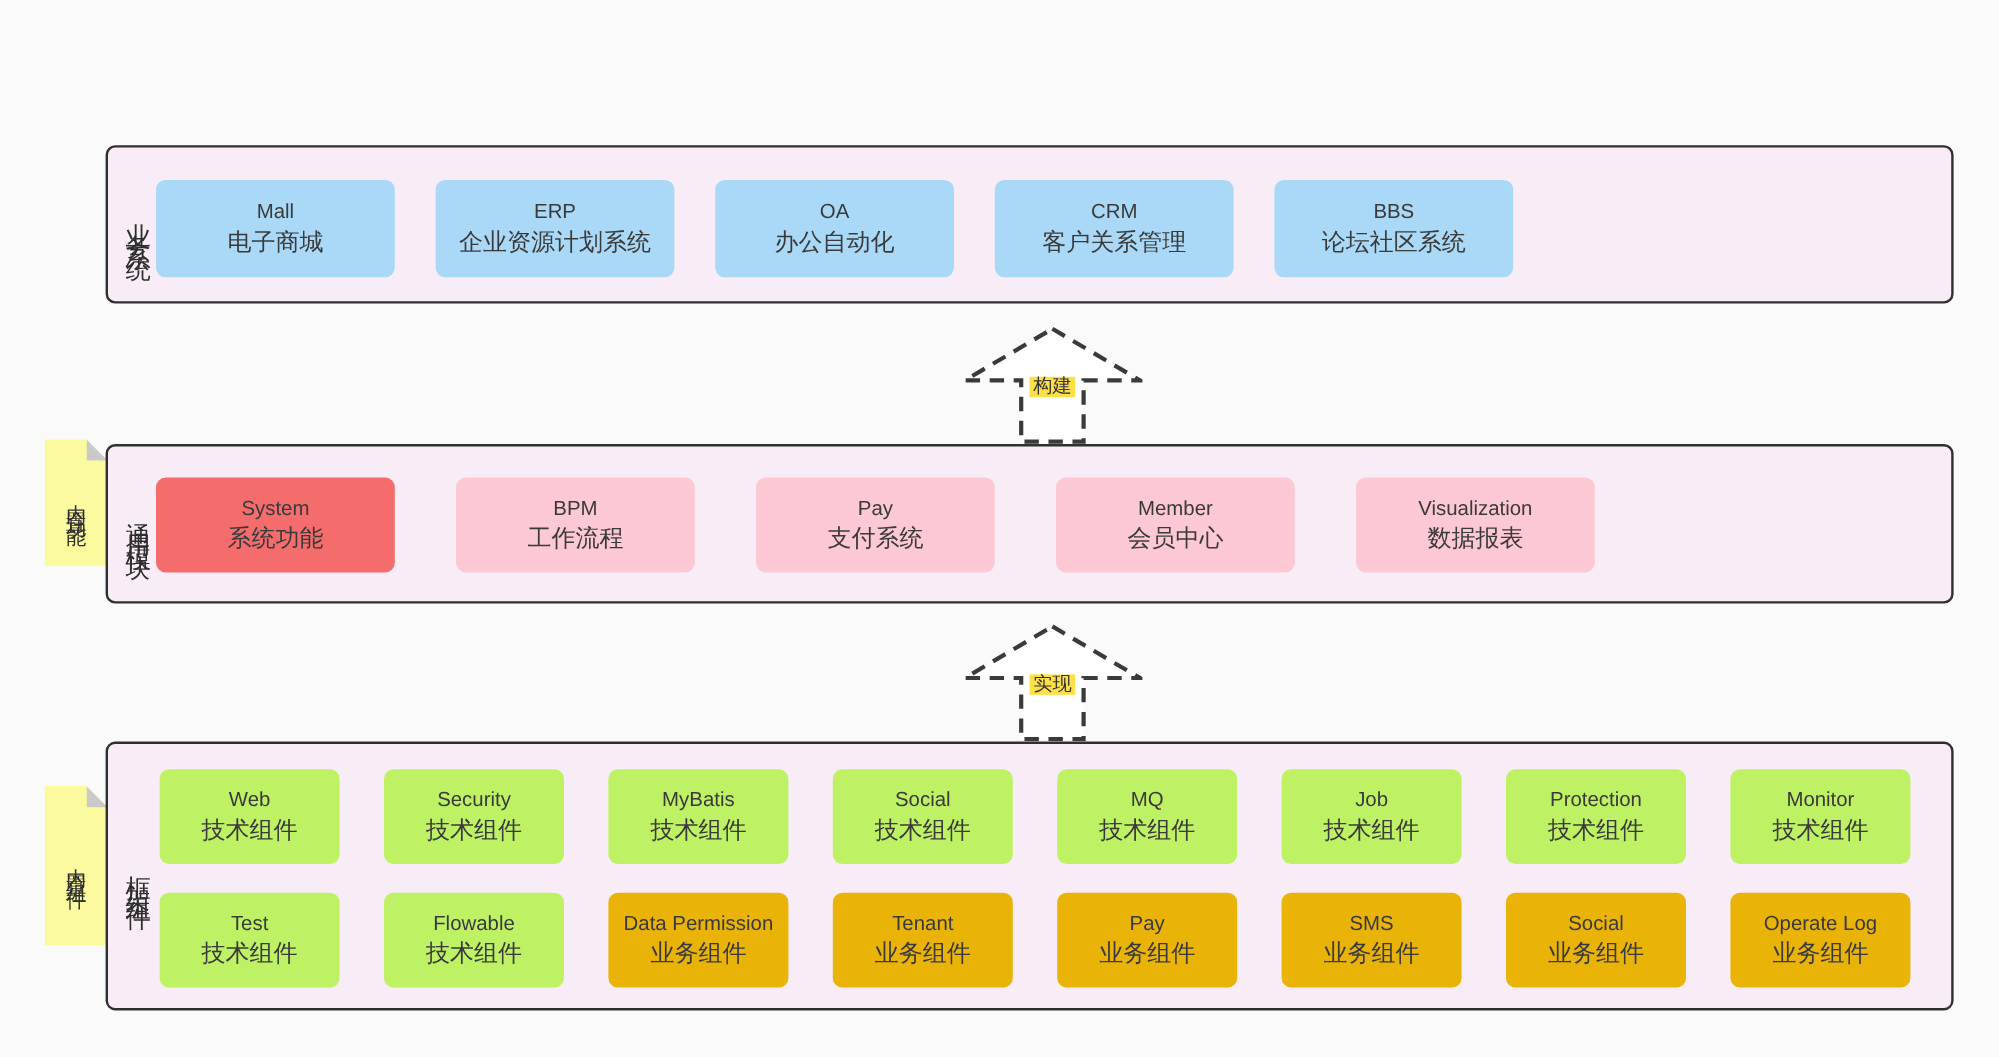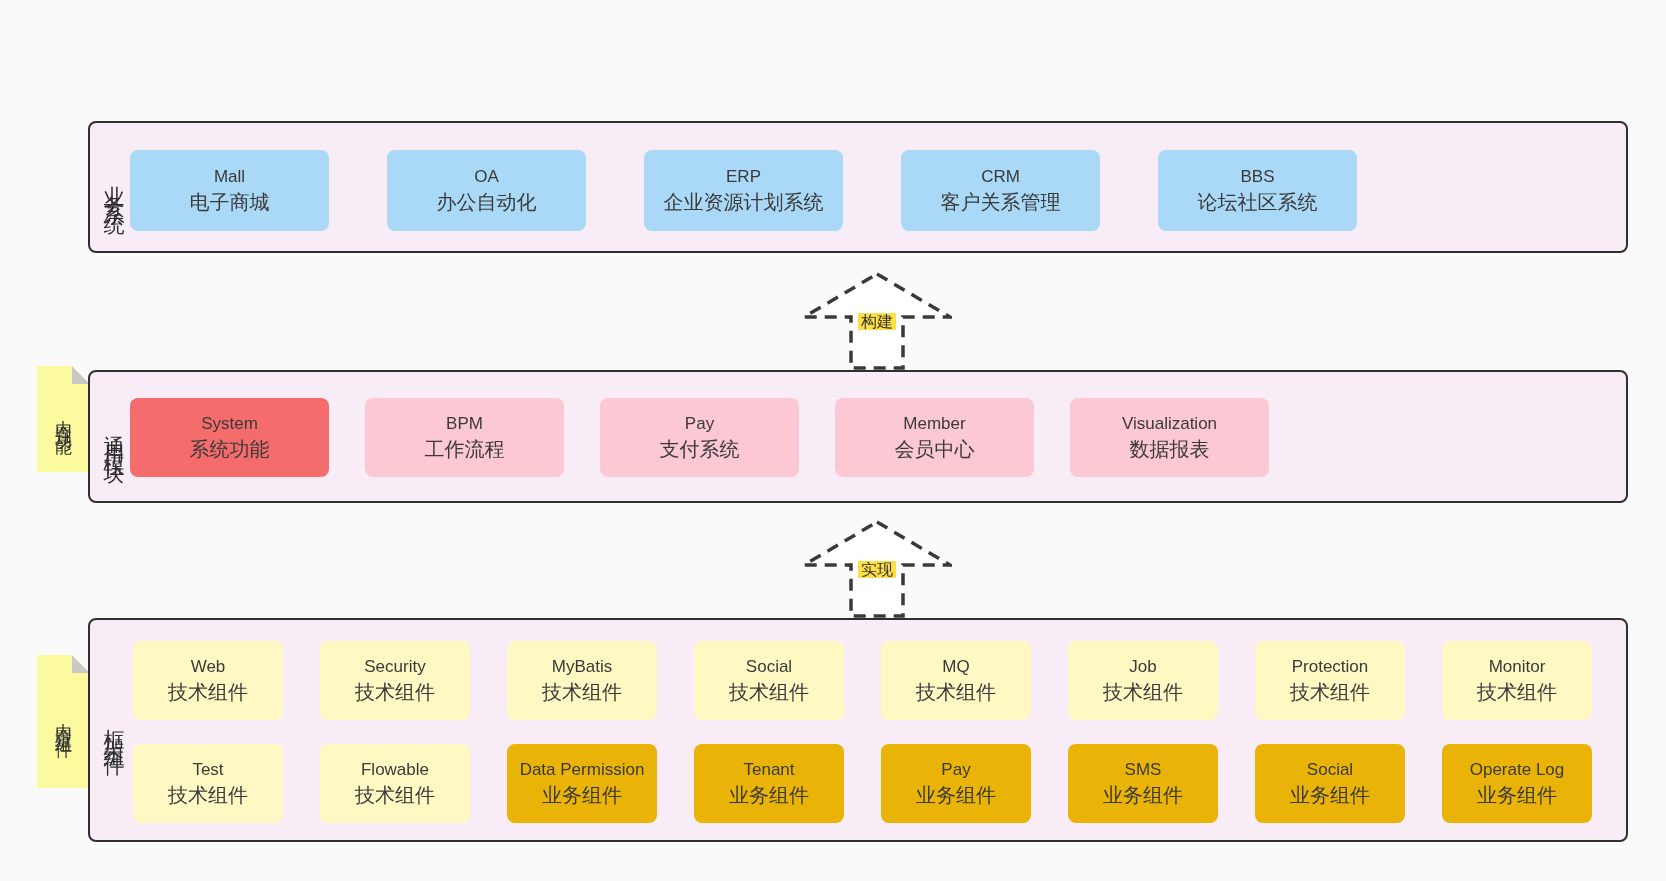--- a/index.html
+++ b/index.html
@@ -8,36 +8,36 @@
   
   .panel{position:absolute;left:88px;width:1540px;background:#f8edf6;border:2px solid #2f2f2f;border-radius:8px;box-sizing:border-box;}
   .panel-business{top:121px;height:132px;}
   .panel-modules{top:370px;height:133px;}
   .panel-components{top:618px;height:224px;}
 
   .layer-label{position:absolute;left:6px;top:0;height:100%;width:36px;display:flex;align-items:center;justify-content:center;
     writing-mode:vertical-rl;text-orientation:upright;font-size:21px;letter-spacing:9px;color:#2d2d2d;white-space:nowrap;}
 
   .row{position:absolute;display:flex;}
-  .row-business{left:40px;top:27px;gap:58px;}
-  .row-modules{left:40px;top:26px;gap:36px;}
+  .row-business{left:40px;top:27px;gap:34px;}
+  .row-modules{left:40px;top:26px;gap:51px;}
   .row-comp1{left:43px;top:21px;gap:37px;}
   .row-comp2{left:43px;top:124px;gap:37px;}
 
   .box{border-radius:8px;display:flex;flex-direction:column;align-items:center;justify-content:center;
     text-align:center;color:#3a3a3a;line-height:1.3;}
   .box-lg{width:199px;height:81px;}
   .box-md{width:199px;height:79px;}
   .box-sm{width:150px;height:79px;}
   .box-title{font-size:17px;}
   .box-sub{font-size:20px;}
   .v-blue{background:#a9d9f7;}
   .v-red{background:#f56c6c;}
   .v-pink{background:#fcc8d3;justify-content:center;}
-  .v-green{background:#fef9c3;}
+  .v-green{background:#bef264;}
   .v-lgreen{background:#eab308;}
 
   
   .tab{position:absolute;left:37px;width:53px;background:#fbfa9e;z-index:0;
     clip-path:polygon(0 0,calc(100% - 18px) 0,100% 18px,100% 100%,0 100%);
     display:flex;align-items:center;justify-content:center;}
   .tab-modules{top:366px;height:106px;}
   .tab-components{top:655px;height:133px;}
   .tab-text{writing-mode:vertical-rl;text-orientation:upright;font-size:17px;letter-spacing:6px;color:#2d2d2d;white-space:nowrap;}
   .fold{position:absolute;top:0;right:0;width:18px;height:18px;background:#c9c9c9;
@@ -58,26 +58,26 @@
 <div class="canvas">
 
   <div class="panel panel-business">
     <div class="layer-label">业务系统</div>
     <div class="row row-business">
       <div class="box box-lg v-blue">
         <div class="box-title">Mall</div>
         <div class="box-sub">电子商城</div>
       </div>
       <div class="box box-lg v-blue">
+        <div class="box-title">ERP</div>
+        <div class="box-sub">企业资源计划系统</div>
+      </div>
+      <div class="box box-lg v-blue">
         <div class="box-title">OA</div>
         <div class="box-sub">办公自动化</div>
-      </div>
-      <div class="box box-lg v-blue">
-        <div class="box-title">ERP</div>
-        <div class="box-sub">企业资源计划系统</div>
       </div>
       <div class="box box-lg v-blue">
         <div class="box-title">CRM</div>
         <div class="box-sub">客户关系管理</div>
       </div>
       <div class="box box-lg v-blue">
         <div class="box-title">BBS</div>
         <div class="box-sub">论坛社区系统</div>
       </div>
     </div>

